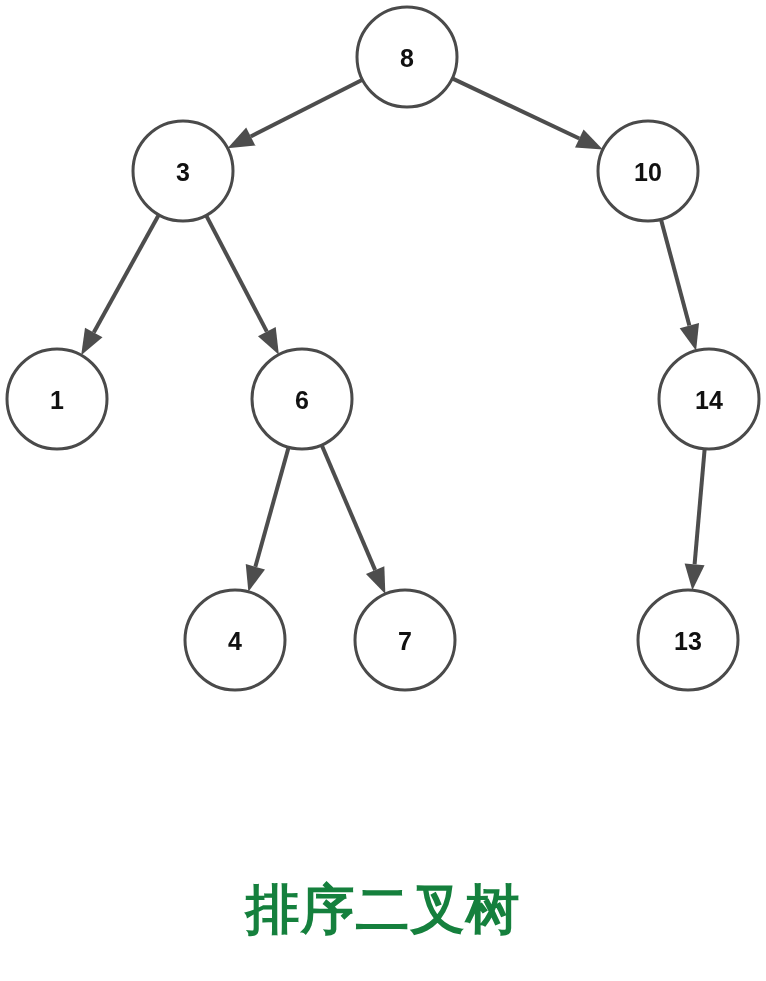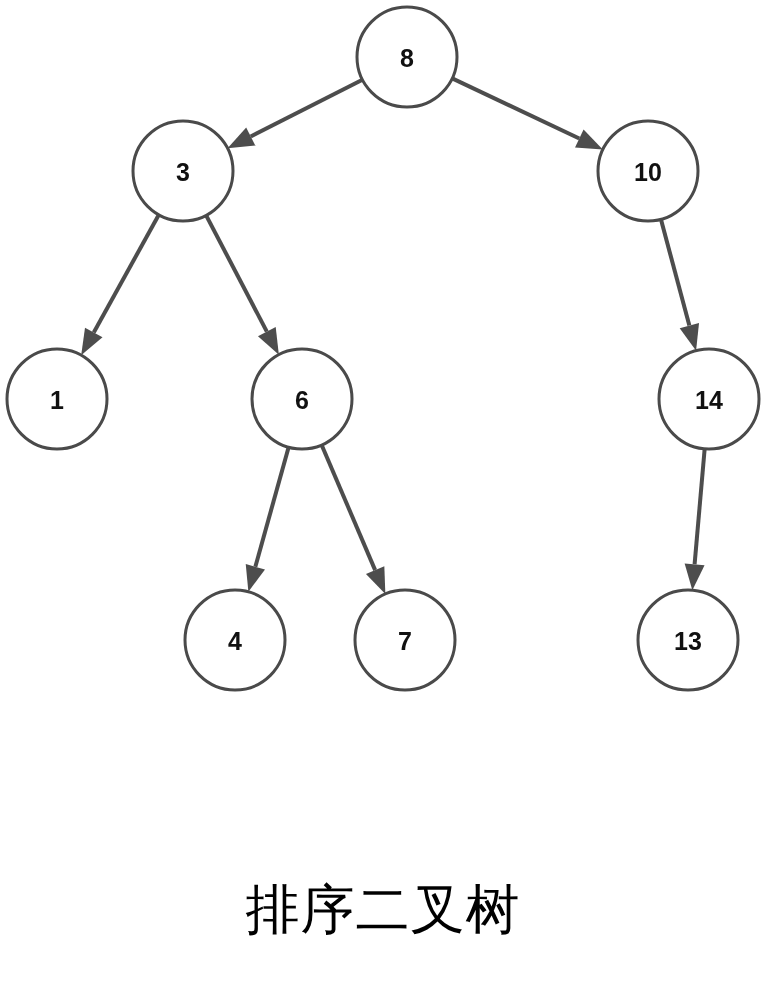--- a/index.html
+++ b/index.html
@@ -55,22 +55,22 @@
     stroke: none;
   }
   .caption {
     position: absolute;
     left: 0;
     width: 766px;
     top: 880px;
     text-align: center;
     font-family: "Liberation Sans", "DejaVu Sans", sans-serif;
     font-size: 54px;
-    font-weight: normal;
-    color: #000000;
+    font-weight: bold;
+    color: #15803d;
     letter-spacing: 1px;
     line-height: 1.1;
     white-space: nowrap;
   }
 </style>
 </head>
 <body>
 
 <div id="diagram-root">
 

